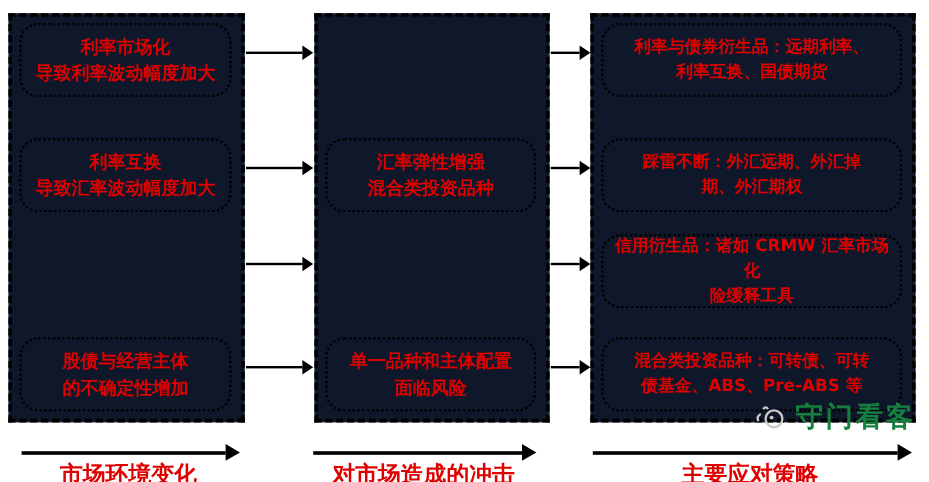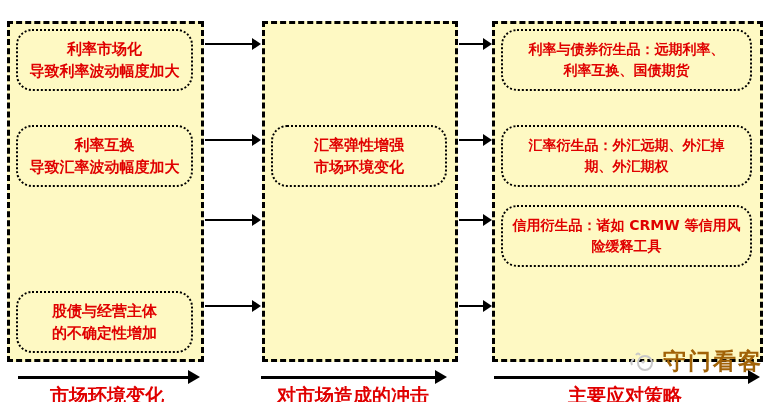--- a/index.html
+++ b/index.html
@@ -1,21 +1,21 @@
 <!DOCTYPE html>
 <html><head>
 <meta charset="utf-8">
 <style>
   html,body{margin:0;padding:0;background:#ffffff;}
   .canvas{
     position:relative;width:774px;height:402px;background:#ffffff;
     font-family:"DejaVu Sans",sans-serif;overflow:hidden;
   }
   
-  .col{position:absolute;top:21px;height:341px;border:3px dashed #000;box-sizing:border-box;background:#fef9c3;}
+  .col{position:absolute;top:11px;height:341px;border:3px dashed #000;box-sizing:border-box;background:#0f172a;}
   .col-1{left:7px;width:197px;}
   .col-2{left:262px;width:196px;}
   .col-3{left:492px;width:271px;text-decoration:underline;}
   
   .box{
     position:absolute;left:6px;right:8px;height:62px;
     border:2px dotted #000;border-radius:16px;box-sizing:border-box;
     display:flex;align-items:center;justify-content:center;text-align:center;
     color:#e00000;font-weight:bold;font-size:15px;line-height:1.5;
     white-space:pre-line;padding:2px 3px;
@@ -42,52 +42,56 @@
   .sa-3{left:494px;width:254px;}
   .stage-label{
     position:absolute;top:383px;color:#e00000;font-weight:bold;font-size:19px;
     text-align:center;z-index:2;
   }
   .sl-1{left:14px;width:186px;}
   .sl-2{left:258px;width:190px;}
   .sl-3{left:492px;width:266px;}
   
   .watermark{
-    position:absolute;top:346px;left:628px;display:flex;align-items:center;gap:5px;
-    color:#a16207;font-weight:bold;font-size:23px;z-index:1;letter-spacing:2px;
+    position:absolute;top:332px;left:628px;display:flex;align-items:center;gap:5px;
+    color:#15803d;font-weight:bold;font-size:23px;z-index:1;letter-spacing:2px;
     -webkit-user-select:none;user-select:none;
   }
   .watermark svg{display:block;}
 </style>
 </head>
 <body>
 
 <div class="canvas">
 
   <div class="col col-1">
     <div class="box row-1">利率市场化
 导致利率波动幅度加大</div>
     <div class="box row-2">利率互换
 导致汇率波动幅度加大</div>
     <div class="box row-4">股债与经营主体
 的不确定性增加</div>
   </div>
 
   <div class="col col-2">
     <div class="box row-2">汇率弹性增强
-市场环境变化</div>
+混合类投资品种</div>
+    <div class="box row-4">单一品种和主体配置
+面临风险</div>
   </div>
 
   <div class="col col-3">
     <div class="box row-1">利率与债券衍生品：远期利率、
 利率互换、国债期货</div>
-    <div class="box row-2">汇率衍生品：外汇远期、外汇掉
+    <div class="box row-2">踩雷不断：外汇远期、外汇掉
 期、外汇期权</div>
-    <div class="box row-3">信用衍生品：诸如 CRMW 等信用风
+    <div class="box row-3">信用衍生品：诸如 CRMW 汇率市场化
 险缓释工具</div>
+    <div class="box row-4">混合类投资品种：可转债、可转
+债基金、ABS、Pre-ABS 等</div>
   </div>
 
   <div class="conn conn-a cy-1"></div>
   <div class="conn conn-a cy-2"></div>
   <div class="conn conn-a cy-3"></div>
   <div class="conn conn-a cy-4"></div>
 
   <div class="conn conn-b cy-1"></div>
   <div class="conn conn-b cy-2"></div>
   <div class="conn conn-b cy-3"></div>

